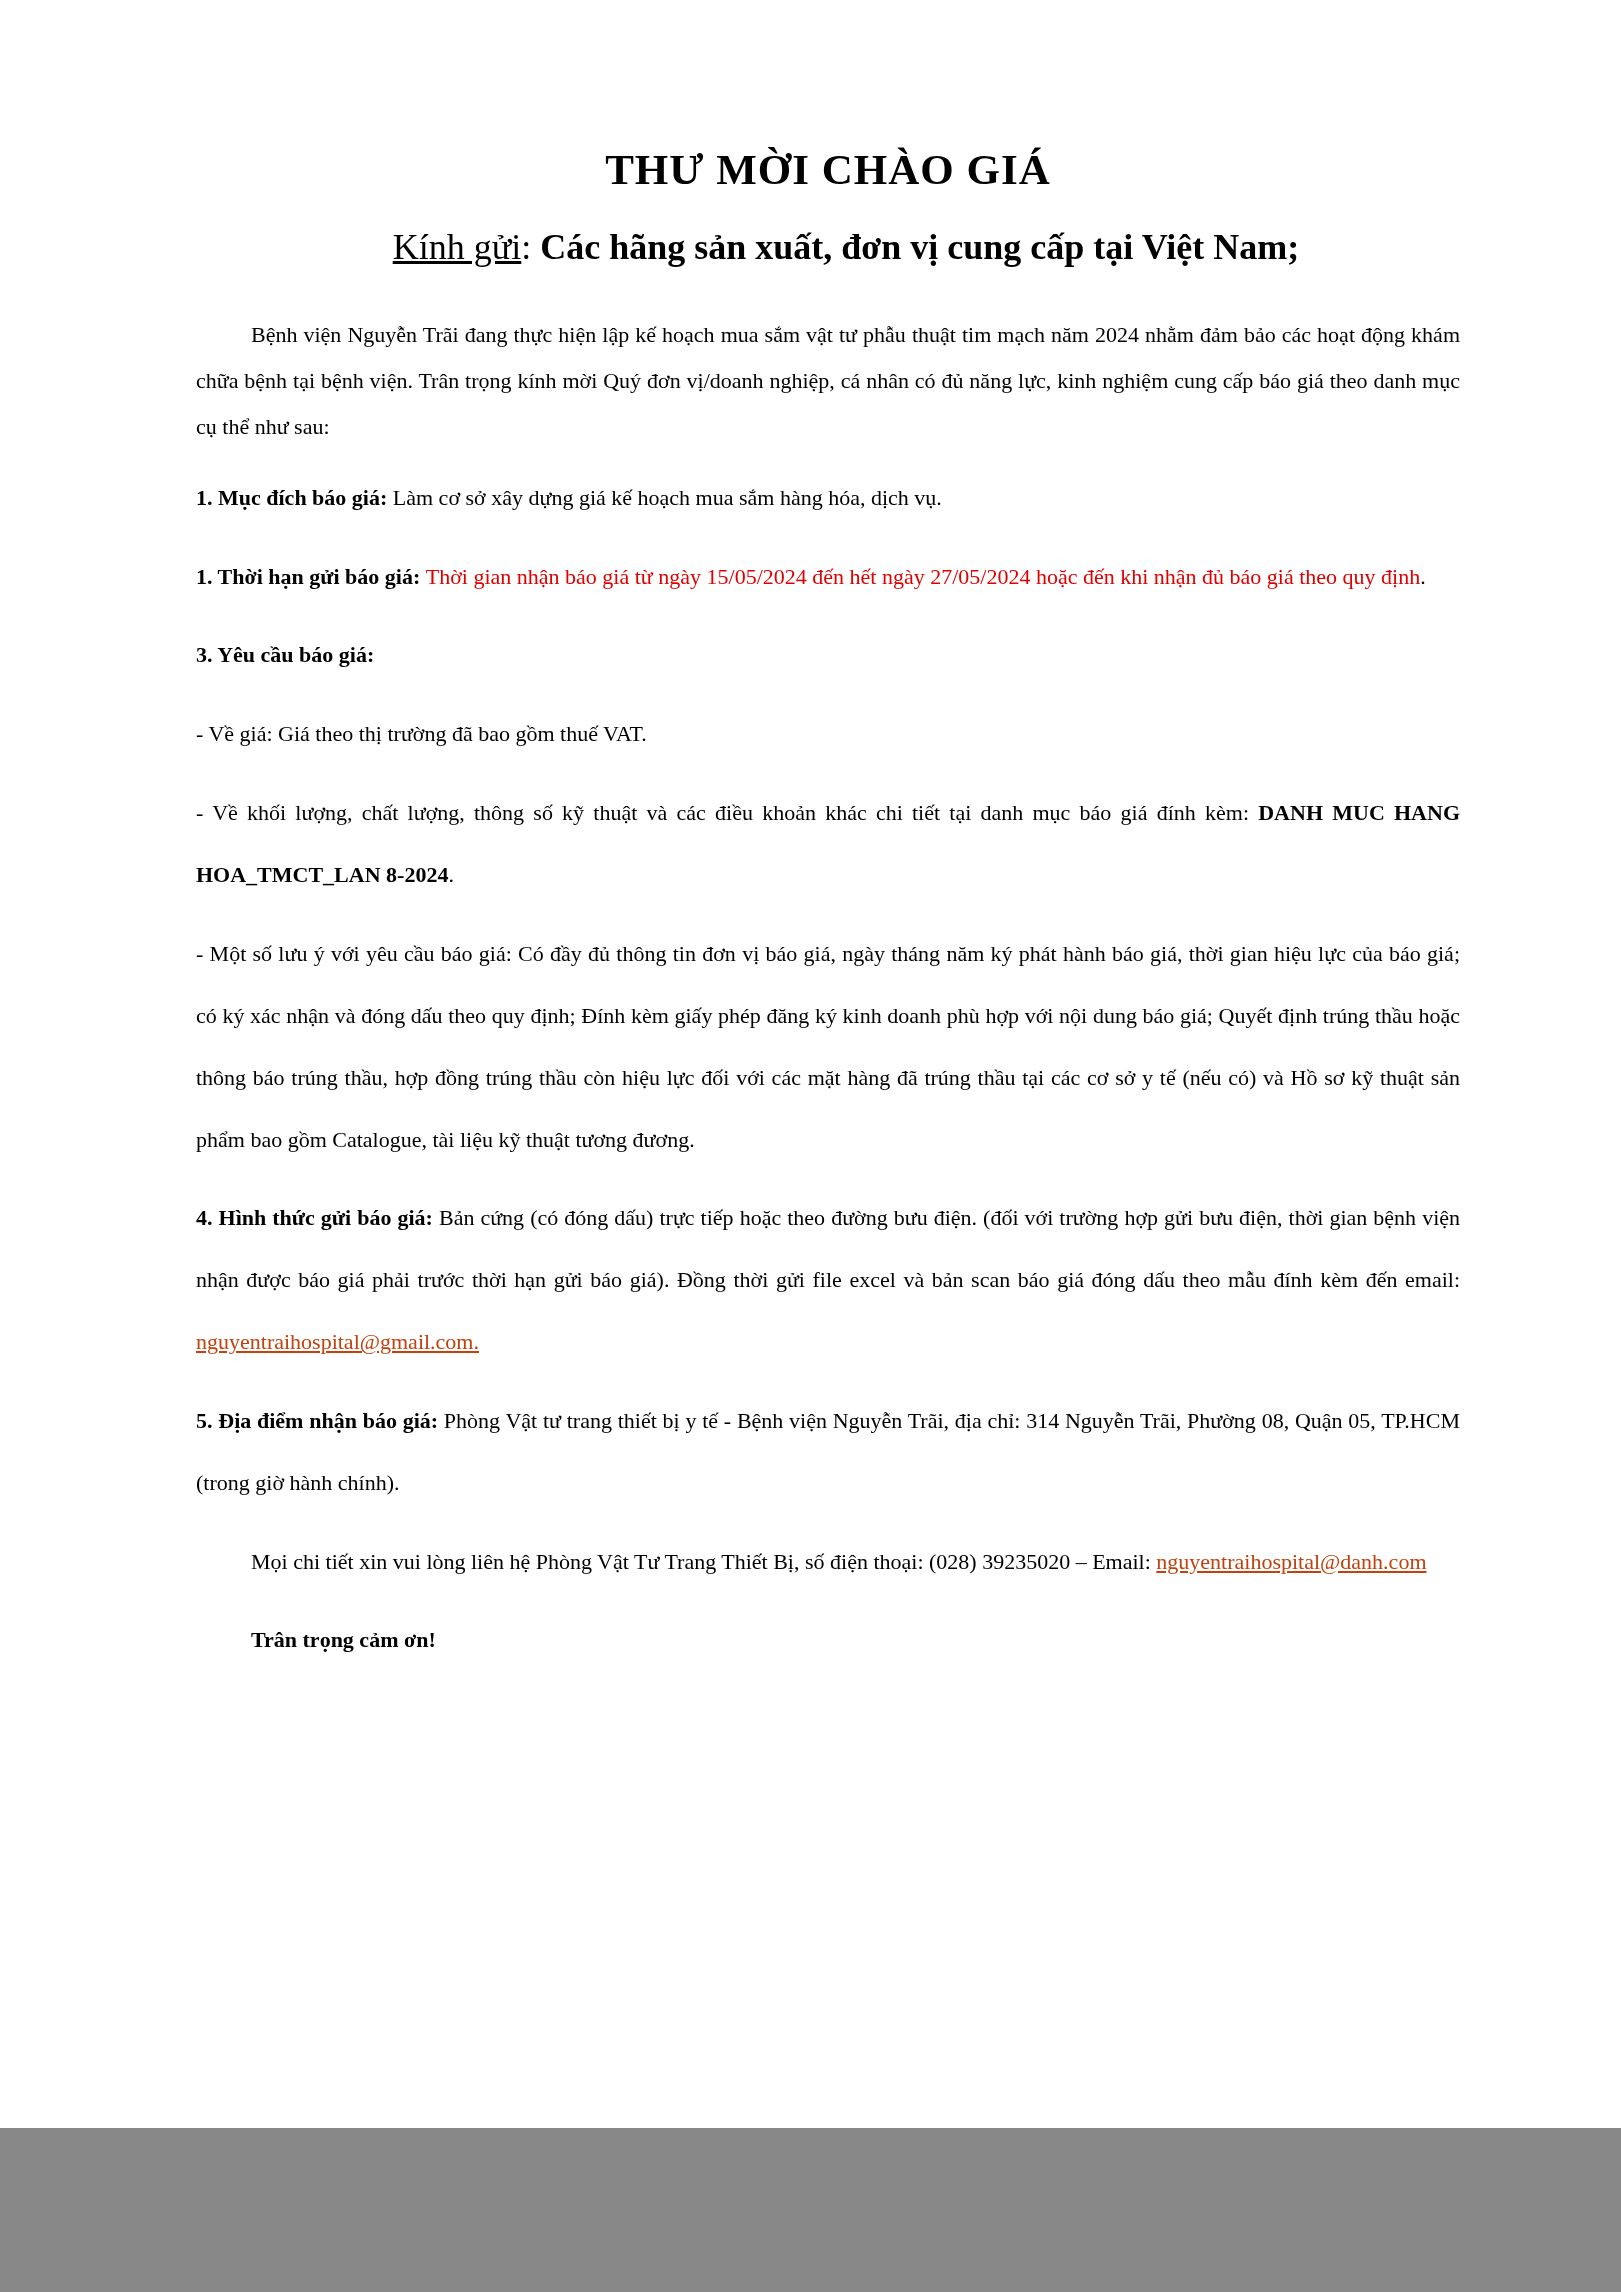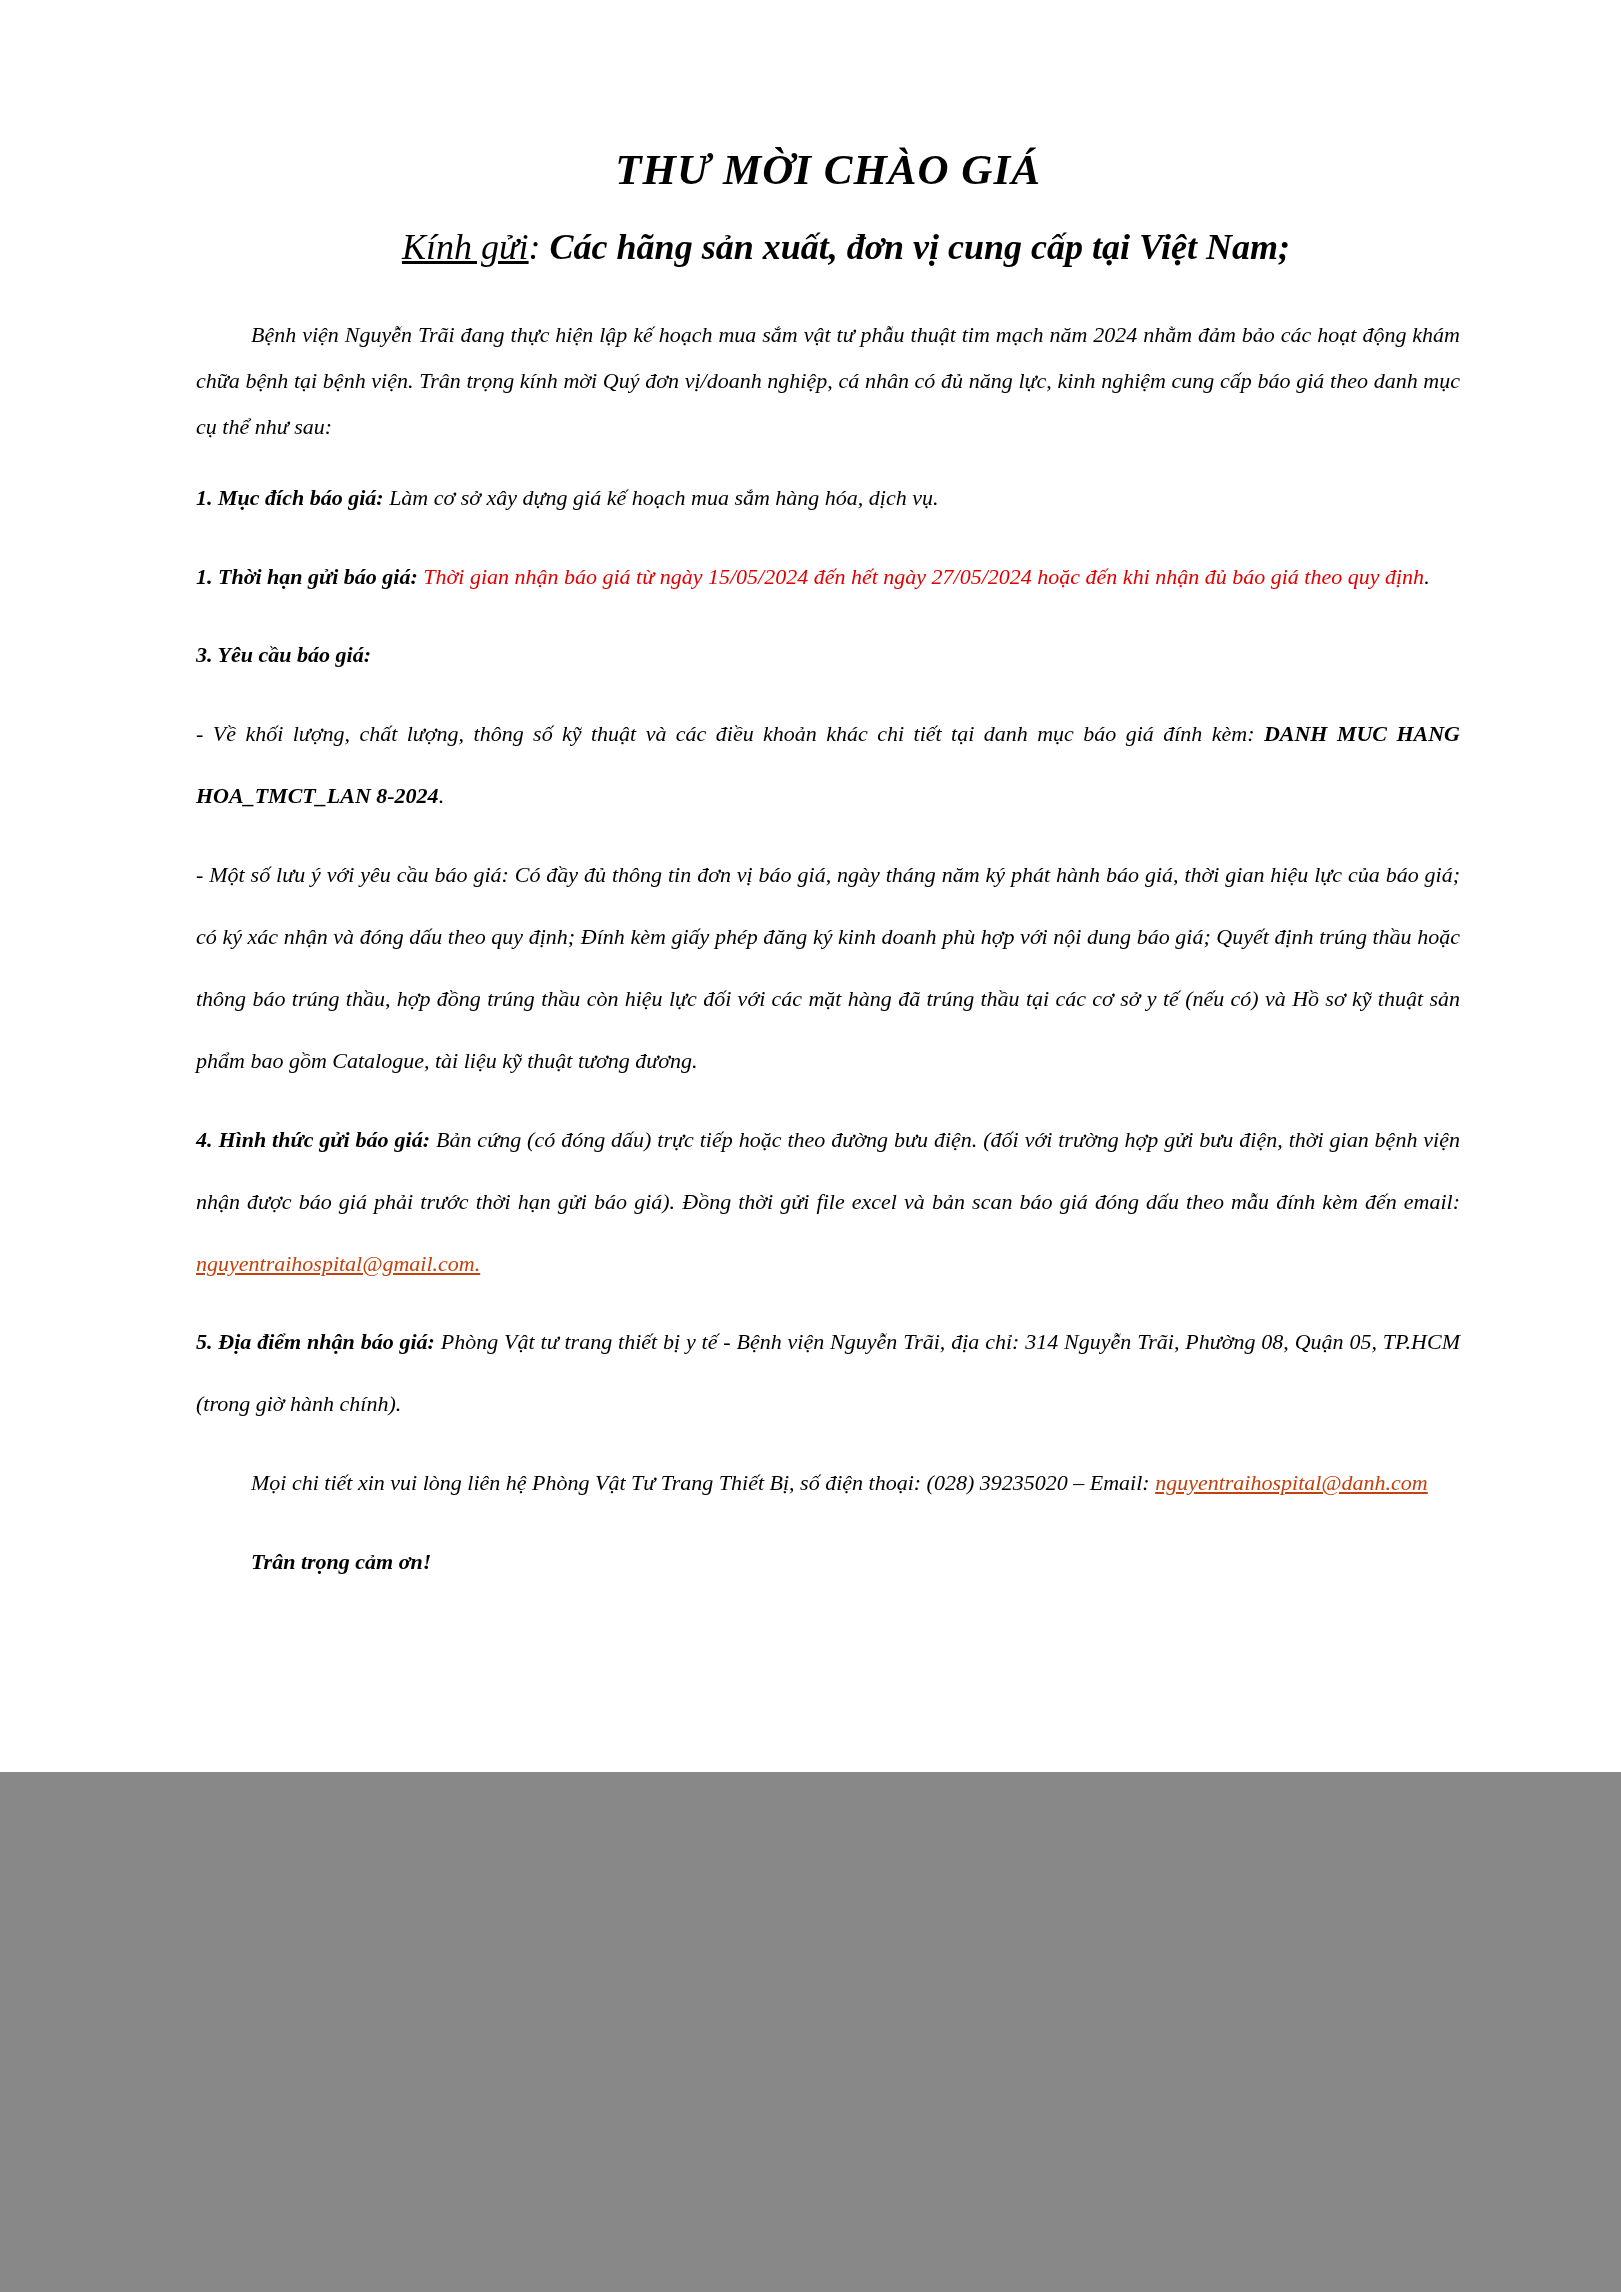--- a/index.html
+++ b/index.html
@@ -1,25 +1,24 @@
 <!DOCTYPE html>
 <html><head>
 <meta charset="utf-8">
 <style>
   html, body { margin: 0; padding: 0; background: #888; }
   .page {
     position: relative;
     width: 1621px;
-    height: 1772px;
+    height: 2128px;
     background: #ffffff;
     font-family: "Liberation Serif", "DejaVu Serif", serif;
     color: #000000;
     overflow: hidden;
     margin: 0 auto;
-    font-style: italic;
   }
   .content {
     position: absolute;
     left: 196px;
     top: 0;
     width: 1264px;
     padding-top: 142px;
   }
   .title {
     margin: 0;
@@ -75,20 +74,21 @@
     <p class="salutation"><span class="u">Kính gửi</span><span>: </span><span class="b">Các hãng sản xuất, đơn vị cung cấp tại Việt Nam;</span></p>
 
     <p class="para intro indent">Bệnh viện Nguyễn Trãi đang thực hiện lập kế hoạch mua sắm vật tư phẫu thuật tim mạch năm 2024 nhằm đảm bảo các hoạt động khám chữa bệnh tại bệnh viện.  Trân trọng kính mời Quý đơn vị/doanh nghiệp, cá nhân có đủ năng lực, kinh nghiệm cung cấp báo giá theo danh mục cụ thể như sau:</p>
 
     <p class="para"><span class="b">1. Mục đích báo giá: </span><span>Làm cơ sở xây dựng giá kế hoạch mua sắm hàng hóa, dịch vụ.</span></p>
 
     <p class="para"><span class="b">1. Thời hạn gửi báo giá: </span><span class="red">Thời gian nhận báo giá từ ngày 15/05/2024 đến hết ngày 27/05/2024 hoặc đến khi nhận đủ báo giá theo quy định</span><span>.</span></p>
 
     <p class="para b">3. Yêu cầu báo giá:</p>
 
+    <p class="para">- Về giá: Giá theo thị trường đã bao gồm thuế VAT.</p>
 
     <p class="para"><span>- Về khối lượng, chất lượng, thông số kỹ thuật và các điều khoản khác chi tiết tại danh mục báo giá đính kèm: </span><span class="b">DANH MUC HANG HOA_TMCT_LAN 8-2024</span><span>.</span></p>
 
     <p class="para">- Một số lưu ý với yêu cầu báo giá: Có đầy đủ thông tin đơn vị báo giá, ngày tháng năm ký phát hành báo giá, thời gian hiệu lực của báo giá; có ký xác nhận và đóng dấu theo quy định; Đính kèm giấy phép đăng ký kinh doanh phù hợp với nội dung báo giá; Quyết định trúng thầu hoặc thông báo trúng thầu, hợp đồng trúng thầu còn hiệu lực đối với các mặt hàng đã trúng thầu tại các cơ sở y tế (nếu có) và Hồ sơ kỹ thuật sản phẩm bao gồm Catalogue, tài liệu kỹ thuật tương đương.</p>
 
     <p class="para"><span class="b">4. Hình thức gửi báo giá: </span><span>Bản cứng (có đóng dấu) trực tiếp hoặc theo đường bưu điện. (đối với trường hợp gửi bưu điện, thời gian bệnh viện nhận được báo giá phải trước thời hạn gửi báo giá). Đồng thời gửi file excel và bản scan báo giá đóng dấu theo mẫu đính kèm đến email: </span><a class="link" href="#">nguyentraihospital@gmail.com.</a></p>
 
     <p class="para"><span class="b">5. Địa điểm nhận báo giá: </span><span>Phòng Vật tư trang thiết bị y tế - Bệnh viện Nguyễn Trãi, địa chỉ: 314 Nguyễn Trãi, Phường 08, Quận 05, TP.HCM (trong giờ hành chính).</span></p>
 
     <p class="para indent"><span>Mọi chi tiết xin vui lòng liên hệ Phòng Vật Tư Trang Thiết Bị, số điện thoại: (028) 39235020 – Email: </span><a class="link" href="#">nguyentraihospital@danh.com</a></p>

